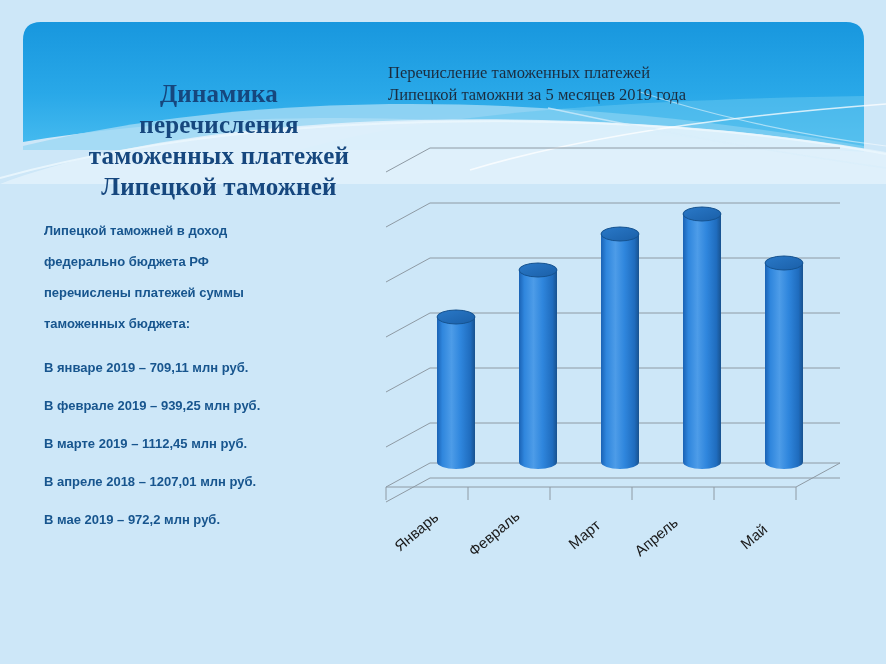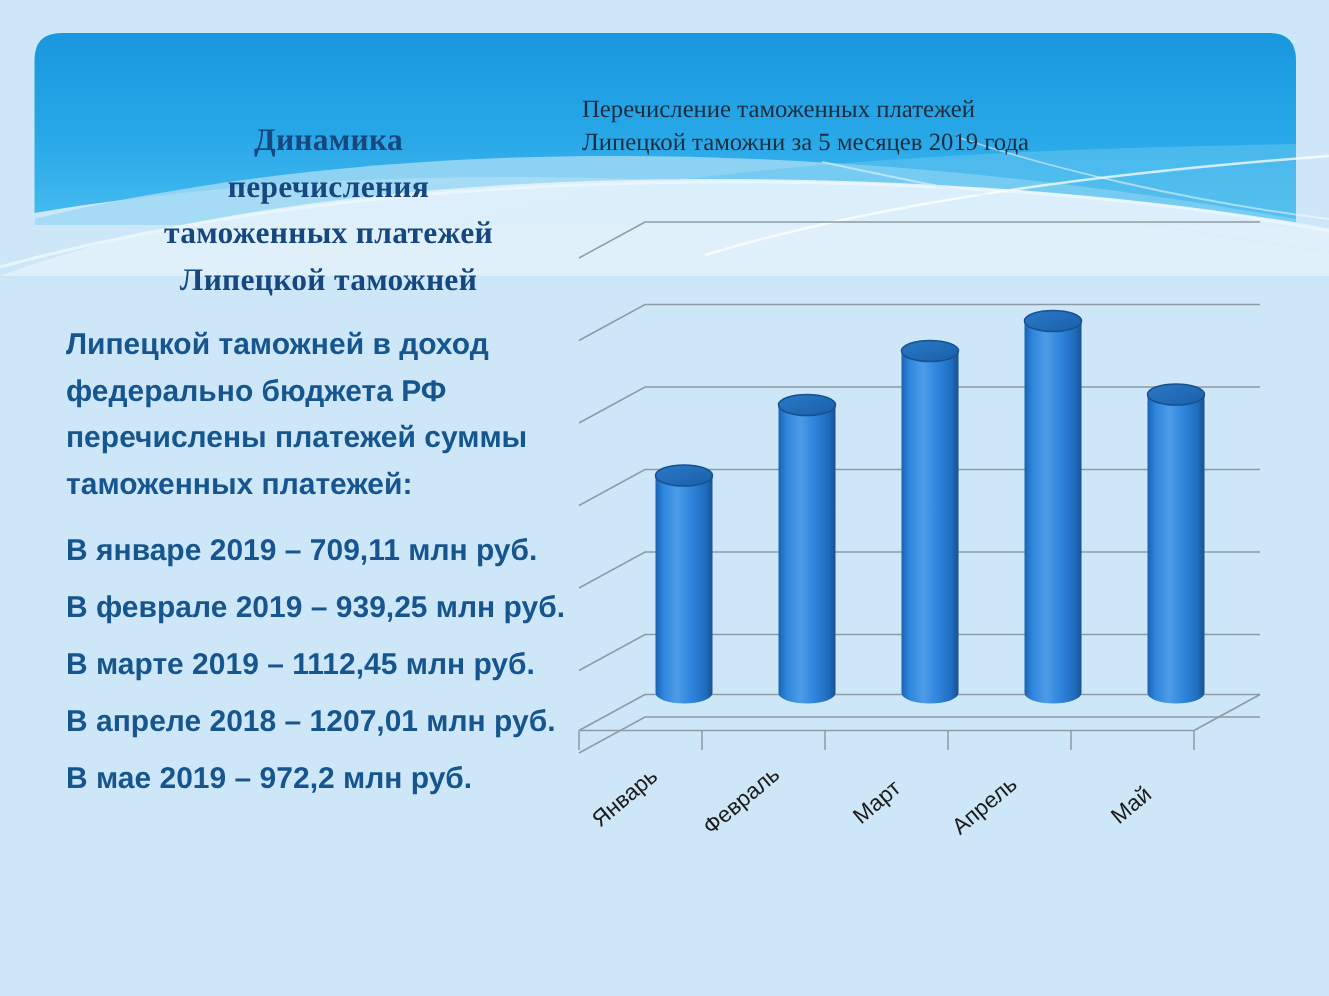--- a/index.html
+++ b/index.html
@@ -19,32 +19,32 @@
     pointer-events:none;
   }
   
   #left-col{
     position:absolute;left:44px;top:78px;width:350px;
   }
   #main-title{
     color:#16477e;
     font-family:"Liberation Serif", serif;
     font-weight:bold;
-    font-size:21px;
+    font-size:25px;
     line-height:31px;
     text-align:center;
     margin:0 0 12px 0;
     letter-spacing:0.2px;
   }
   #main-title .tl{display:block;}
   #body-text{
     color:#17558e;
     font-family:"Liberation Sans", sans-serif;
     font-weight:bold;
-    font-size:20px;
+    font-size:13px;
     line-height:25px;
     margin-top:16px;
   }
   #body-text .para{margin:0 0 6px 0;}
   #body-text .lineitem{margin:0 0 0 0;padding-top:13px;}
   
   #chart-area{
     position:absolute;left:378px;top:52px;width:500px;height:560px;
   }
   #chart-title{
@@ -111,21 +111,21 @@
       <span class="tl">Динамика</span>
       <span class="tl">перечисления</span>
       <span class="tl">таможенных платежей</span>
       <span class="tl">Липецкой таможней</span>
     </h1>
 
     <div id="body-text">
       <div class="para">Липецкой таможней  в доход</div>
       <div class="para">федерально бюджета РФ</div>
       <div class="para">перечислены платежей суммы</div>
-      <div class="para">таможенных платежей:</div>
+      <div class="para">таможенных бюджета:</div>
 
       <div class="lineitem">В январе 2019 – 709,11 млн руб.</div>
       <div class="lineitem">В феврале 2019 – 939,25 млн руб.</div>
       <div class="lineitem">В марте 2019 – 1112,45 млн руб.</div>
       <div class="lineitem">В апреле 2018 – 1207,01 млн руб.</div>
       <div class="lineitem">В мае 2019 – 972,2 млн руб.</div>
     </div>
   </div>
 
   <div id="chart-area">

